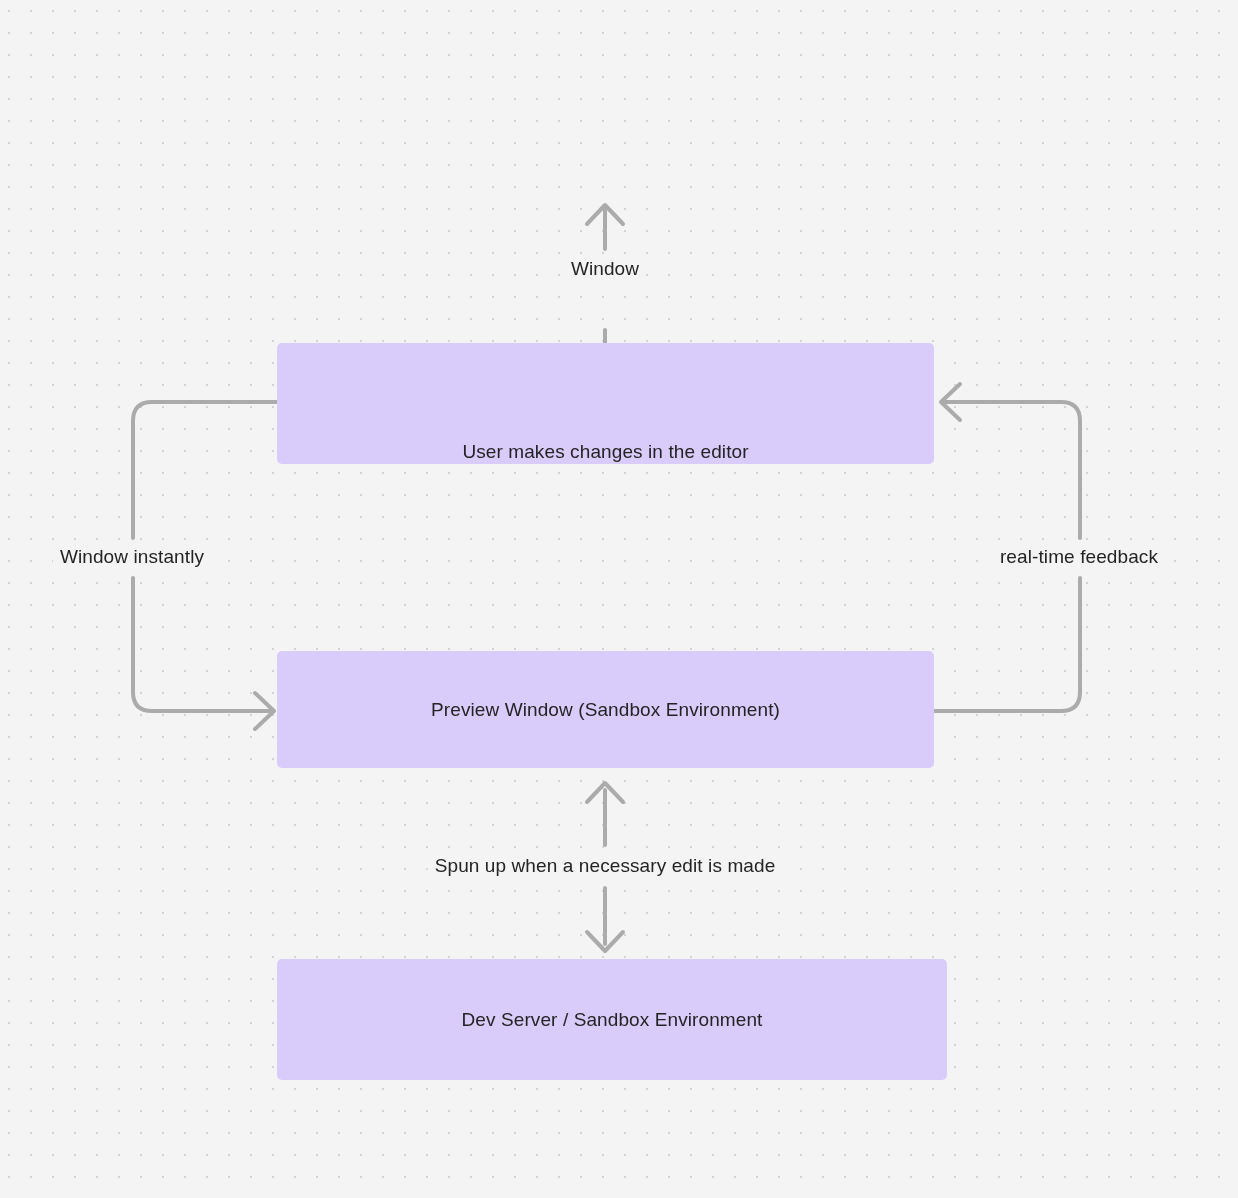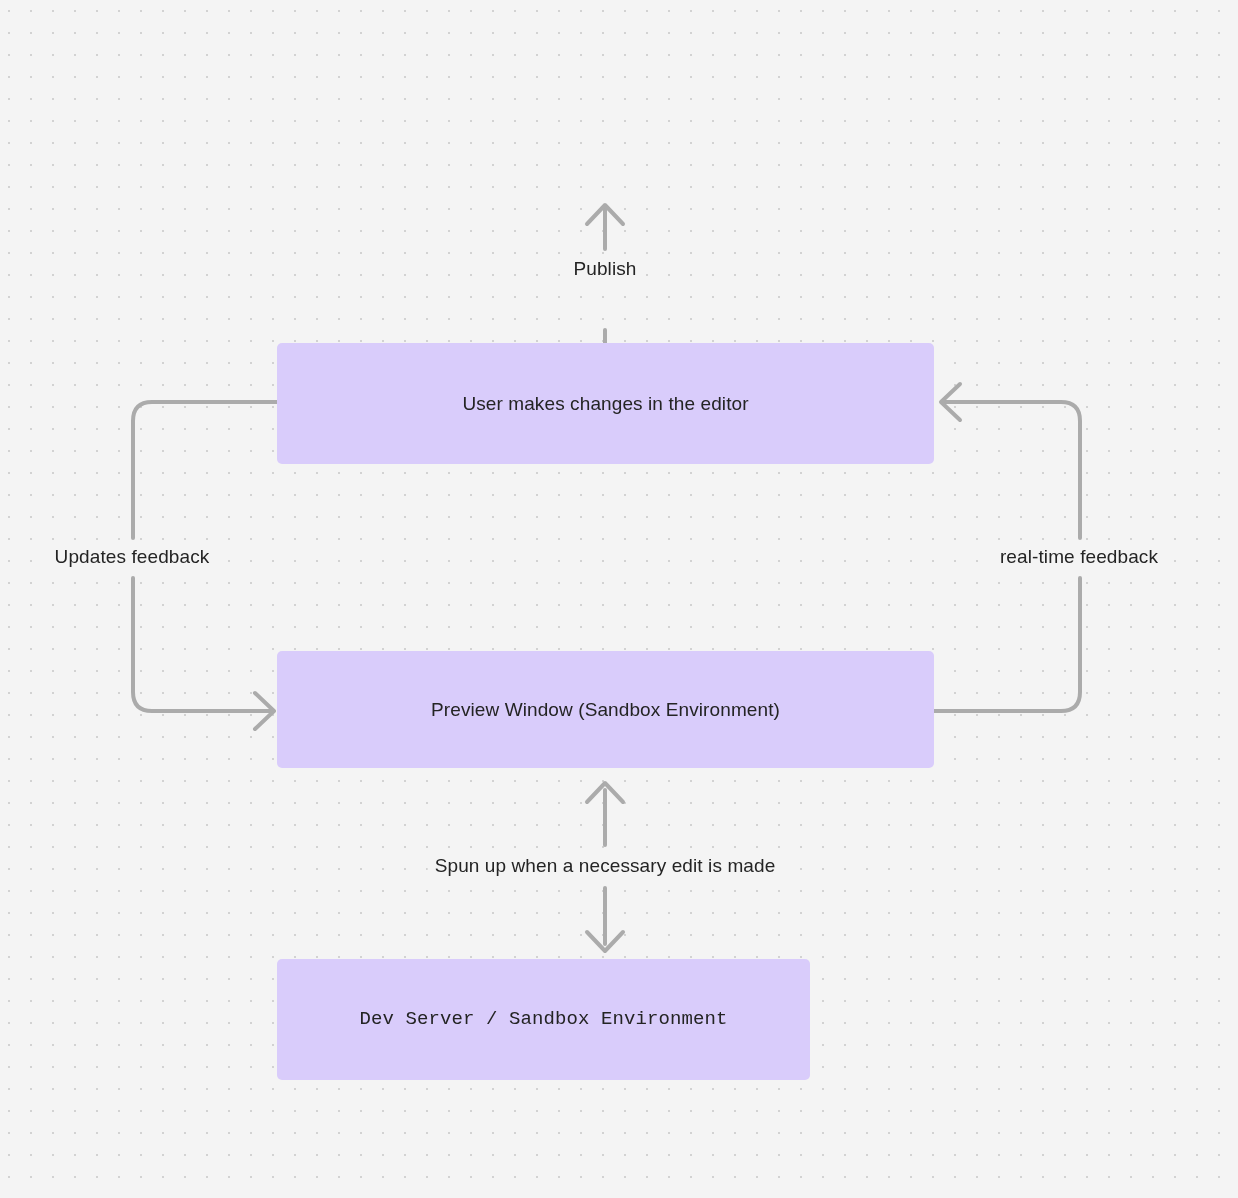--- a/index.html
+++ b/index.html
@@ -86,33 +86,33 @@
 
     <g>
       <path d="M 605 845 L 605 790" stroke="#ababab" stroke-width="4" fill="none" stroke-linecap="round"></path>
       <path d="M 587 802 L 605 783 L 623 802" stroke="#ababab" stroke-width="4" fill="none" stroke-linecap="round" stroke-linejoin="round"></path>
       <path d="M 605 888 L 605 944" stroke="#ababab" stroke-width="4" fill="none" stroke-linecap="round"></path>
       <path d="M 587 932 L 605 951 L 623 932" stroke="#ababab" stroke-width="4" fill="none" stroke-linecap="round" stroke-linejoin="round"></path>
     </g>
   </svg>
 
 
-  <div class="node" style="left:277px; top:343px; width:657px; height:121px;">
+  <div class="node" style="left:277px; top:343px; width:657px; height:121px;align-items:flex-end;">
     <span class="node-label">User makes changes in the editor</span>
   </div>
 
   <div class="node" style="left:277px; top:651px; width:657px; height:117px;">
     <span class="node-label">Preview Window (Sandbox Environment)</span>
   </div>
 
-  <div class="node" style="left:277px; top:959px; width:533px; height:121px;font-family:Liberation Mono, monospace;">
+  <div class="node" style="left:277px; top:959px; width:670px; height:121px;">
     <span class="node-label">Dev Server / Sandbox Environment</span>
   </div>
 
-  <div class="edge-label" style="left:605px; top:269px;">Publish</div>
+  <div class="edge-label" style="left:605px; top:269px;">Window</div>
 
-  <div class="edge-label" style="left:132px; top:557px;">Updates feedback</div>
+  <div class="edge-label" style="left:132px; top:557px;">Window instantly</div>
 
   <div class="edge-label" style="left:1079px; top:557px;text-align:right;">real-time feedback</div>
 
   <div class="edge-label" style="left:605px; top:866px;">Spun up when a necessary edit is made</div>
 
 </div>
 
 </body></html>

